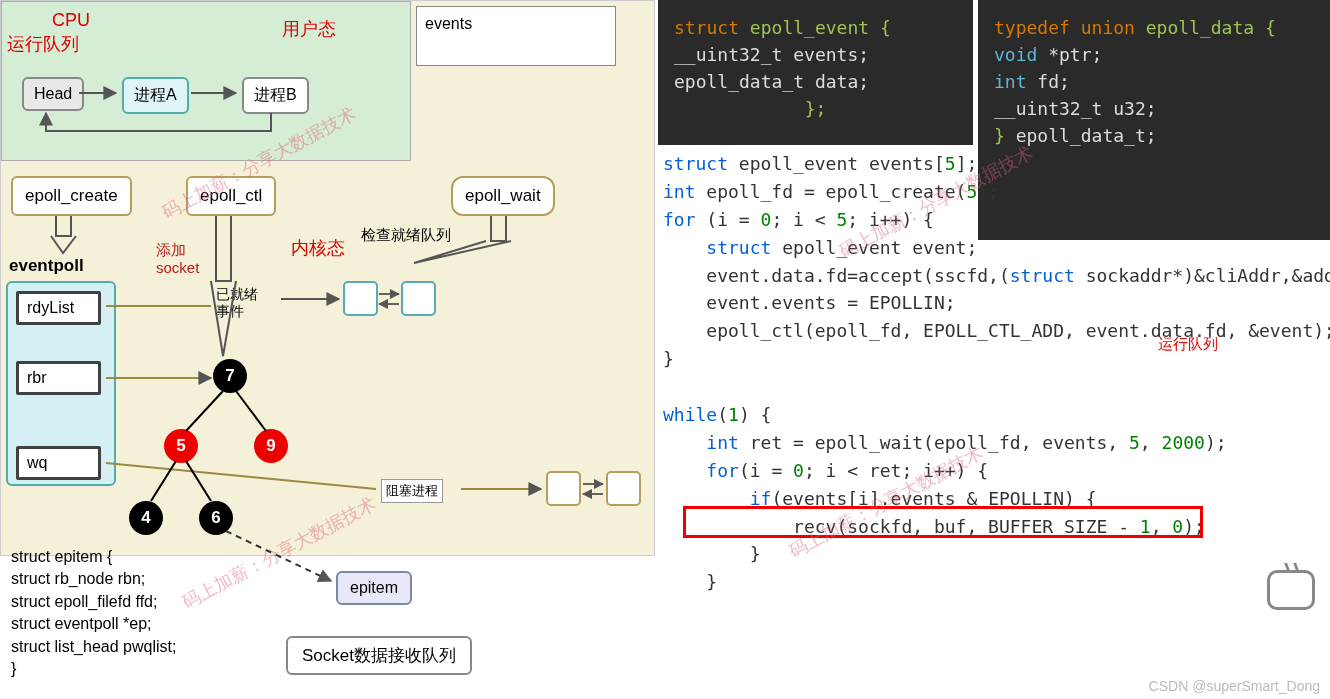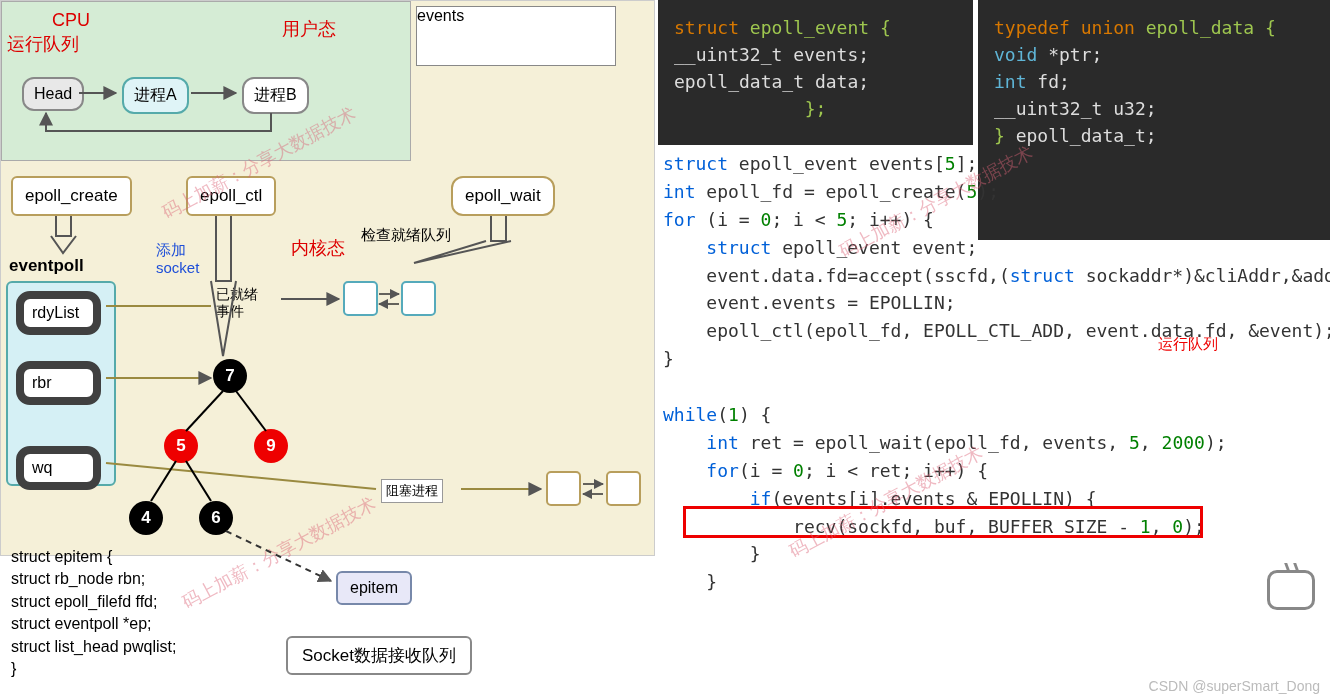--- a/index.html
+++ b/index.html
@@ -8,44 +8,44 @@
   
   .left-panel { position: absolute; left: 0; top: 0; width: 655px; height: 556px; background: #f5f0d8; border: 1px solid #ccc; }
   
   
   .user-area { position: absolute; left: 0; top: 0; width: 410px; height: 160px; background: #d5ecd5; border: 1px solid #aaa; }
   .cpu-label { position: absolute; left: 50px; top: 8px; color: #d00; font-size: 18px; }
   .cpu-queue { position: absolute; left: 5px; top: 30px; color: #d00; font-size: 18px; }
   .user-state { position: absolute; left: 280px; top: 15px; color: #d00; font-size: 18px; }
   
   
-  .events-box { position: absolute; left: 415px; top: 5px; width: 200px; height: 60px; background: #fff; border: 1px solid #888; font-size: 16px; }
-  
-  
-  .proc-box { position: absolute; background: #e8e8e8; border: 2px solid #888; border-radius: 12px; padding: 6px 10px; font-size: 16px; }
+  .events-box { position: absolute; left: 415px; top: 5px; width: 200px; height: 60px; background: #fff; border: 1px solid #888; padding: 8px; font-size: 16px; }
+  
+  
+  .proc-box { position: absolute; background: #e8e8e8; border: 2px solid #888; border-radius: 6px; padding: 6px 10px; font-size: 16px; }
   .head-box { left: 20px; top: 75px; }
   .proc-a { left: 120px; top: 75px; background: #dff4f7; border-color: #5aa; }
   .proc-b { left: 240px; top: 75px; background: #fff; border-color: #888; }
   
   
   .epoll-box { position: absolute; background: #fff; border: 2px solid #b89e5c; border-radius: 6px; padding: 8px 12px; font-size: 17px; top: 175px; }
   .epoll-create { left: 10px; }
   .epoll-ctl { left: 185px; }
   .epoll-wait { left: 450px; border-radius: 12px; }
   
   
   .eventpoll-label { position: absolute; left: 8px; top: 255px; font-weight: bold; font-size: 17px; }
   .eventpoll-box { position: absolute; left: 5px; top: 280px; width: 110px; height: 205px; background: #d5f0f5; border: 2px solid #5aa; border-radius: 6px; }
-  .ep-item { position: absolute; left: 15px; width: 85px; background: #fff; border: 8px solid #404040; border-radius: 14px; padding: 5px 8px; font-size: 16px; }
+  .ep-item { position: absolute; left: 15px; width: 85px; background: #fff; border: 3px solid #404040; border-radius: 2px; padding: 5px 8px; font-size: 16px; }
   .rdylist { top: 290px; }
   .rbr { top: 360px; }
   .wq { top: 445px; }
   
   
-  .add-socket { position: absolute; left: 155px; top: 240px; font-size: 15px; color: #1d4ed8; font-family: sans-serif; line-height: 1.2; }
+  .add-socket { position: absolute; left: 155px; top: 240px; font-size: 15px; color: #b91c1c; font-family: sans-serif; line-height: 1.2; }
   .kernel-state { position: absolute; left: 290px; top: 235px; color: #d00; font-size: 18px; }
   .check-ready { position: absolute; left: 360px; top: 225px; font-size: 15px; }
   .ready-event { position: absolute; left: 215px; top: 285px; font-size: 14px; line-height: 1.2; }
   .block-proc { position: absolute; left: 380px; top: 478px; font-size: 13px; background: #fff; border: 1px solid #999; padding: 2px 4px; }
   
   
   .mini-box { position: absolute; width: 35px; height: 35px; background: #fff; border: 2px solid #5ab; border-radius: 5px; }
   .mb1 { left: 342px; top: 280px; }
   .mb2 { left: 400px; top: 280px; }
   .mb3 { left: 545px; top: 470px; border-color: #b89e5c; }

